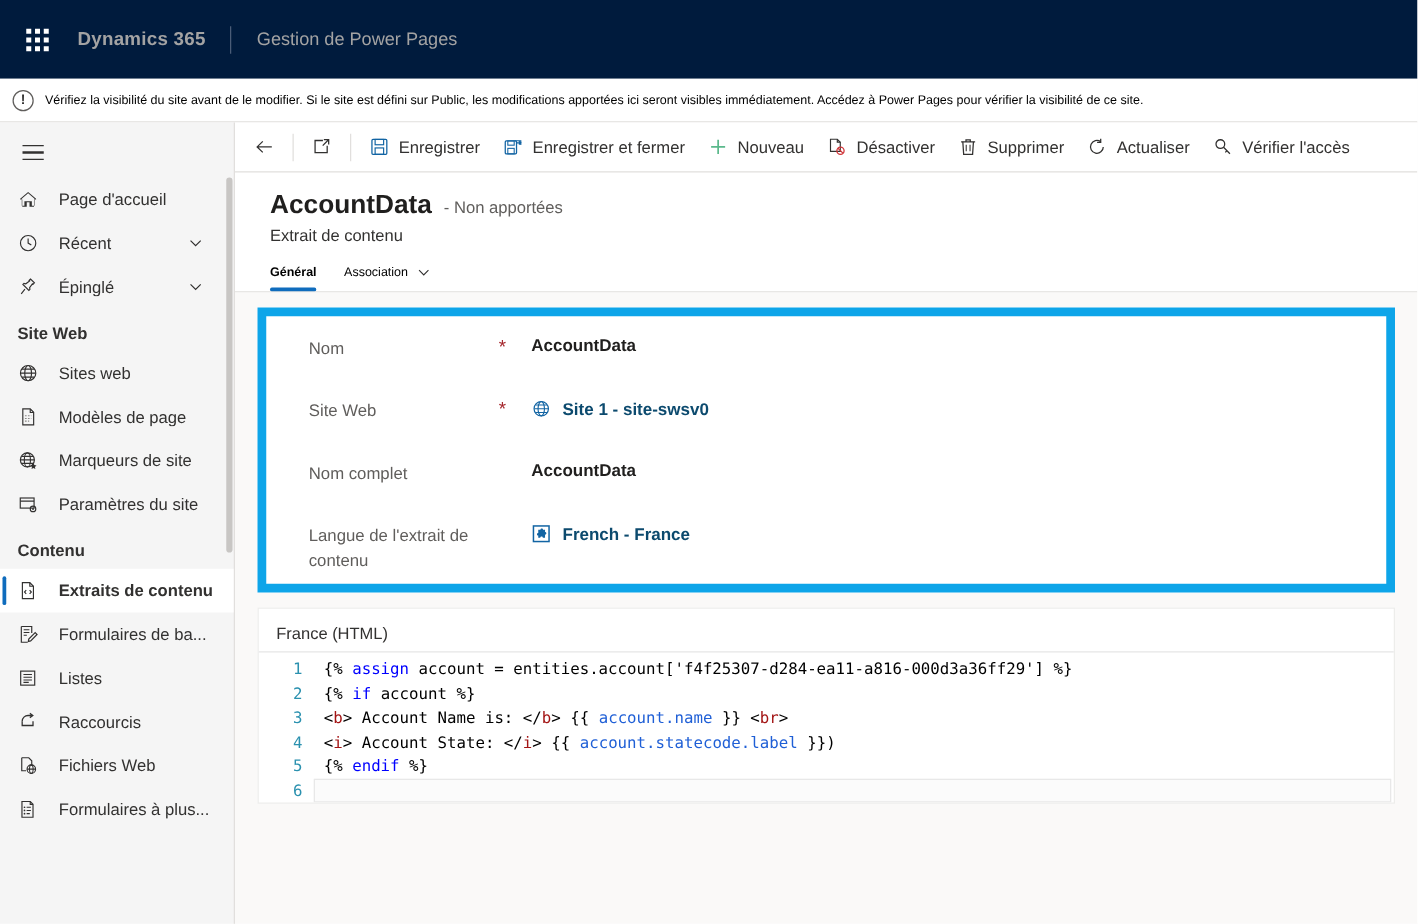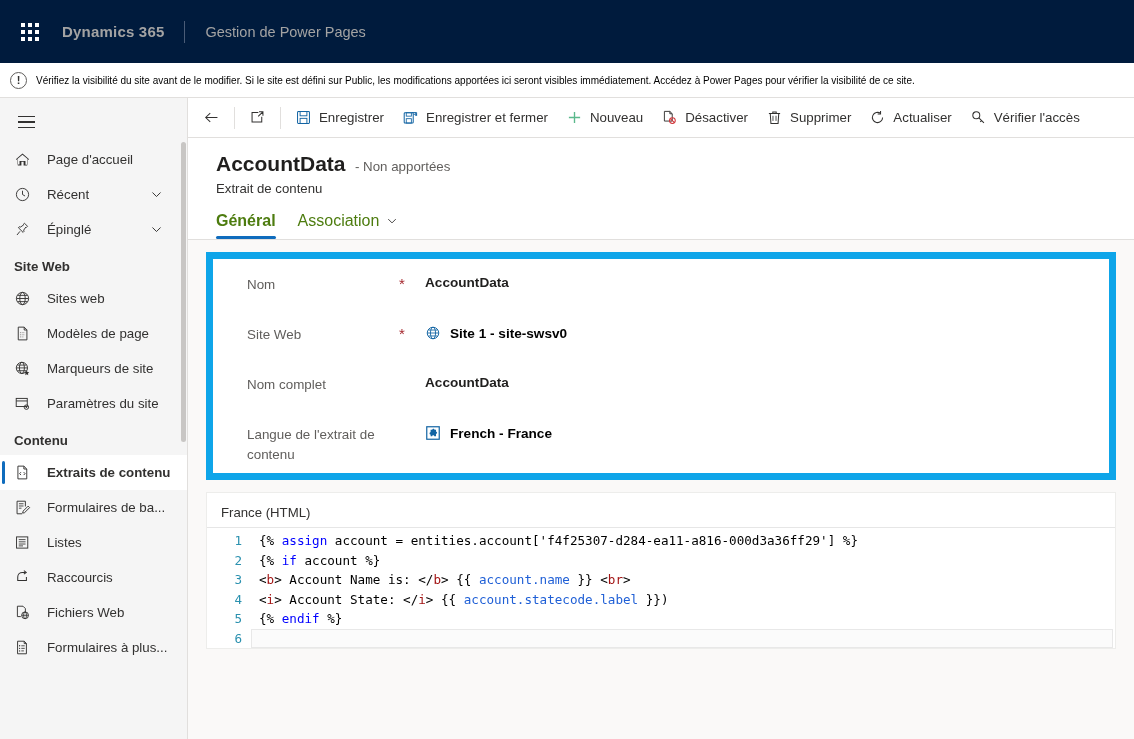--- a/index.html
+++ b/index.html
@@ -136,21 +136,21 @@
 
   
   .title-area { padding: 14px 0 0 28px; flex: 0 0 auto; }
   .rec-title { font-size: 21px; font-weight: bold; color: #201f1e; display: inline; }
   .rec-state { font-size: 13.3px; color: #605e5c; display: inline; margin-left: 5px; }
   .rec-sub { font-size: 13.2px; color: #323130; margin-top: 5px; }
 
   
   .tabs { display: flex; align-items: flex-end; gap: 22px; margin-top: 16px; }
   .tab {
-    font-size: 16px; color: #4d7c0f; padding-bottom: 9px;
+    font-size: 10px; color: #000000; padding-bottom: 9px;
     cursor: pointer; position: relative; display: flex; align-items: center; gap: 7px;
   }
   .tab.active { font-weight: bold; }
   .tab.active::after {
     content: ""; position: absolute; left: 0; right: 0; bottom: 0;
     height: 3px; background: #0f6cbd; border-radius: 2px;
   }
   .tabs-rule { height: 1px; background: #e1dfdd; width: 100%; }
 
   
@@ -168,21 +168,21 @@
     padding-top: 16px; line-height: 1.5;
   }
   .req-star {
     width: 26px; flex: 0 0 26px; color: #a4262c; font-size: 15px;
     padding-top: 16px; text-align: left;
   }
   .field-value {
     flex: 1 1 auto; font-size: 13.6px; color: #201f1e; font-weight: 600;
     padding-top: 16px; display: flex; align-items: center; gap: 9px;
   }
-  .field-link { color: #000000; font-weight: 600; cursor: pointer; }
+  .field-link { color: #0c4a6e; font-weight: 600; cursor: pointer; }
 
   
   .code-card {
     background: #ffffff; border: 1px solid #ededeb;
     margin: 0 18px; padding: 10px 0 0 0;
   }
   .code-label { font-size: 13.2px; color: #323130; padding: 2px 0 7px 14px; }
   .code-area {
     border-top: 1px solid #e6e6e6;
     font-family: "DejaVu Sans Mono", "Liberation Mono", monospace;

